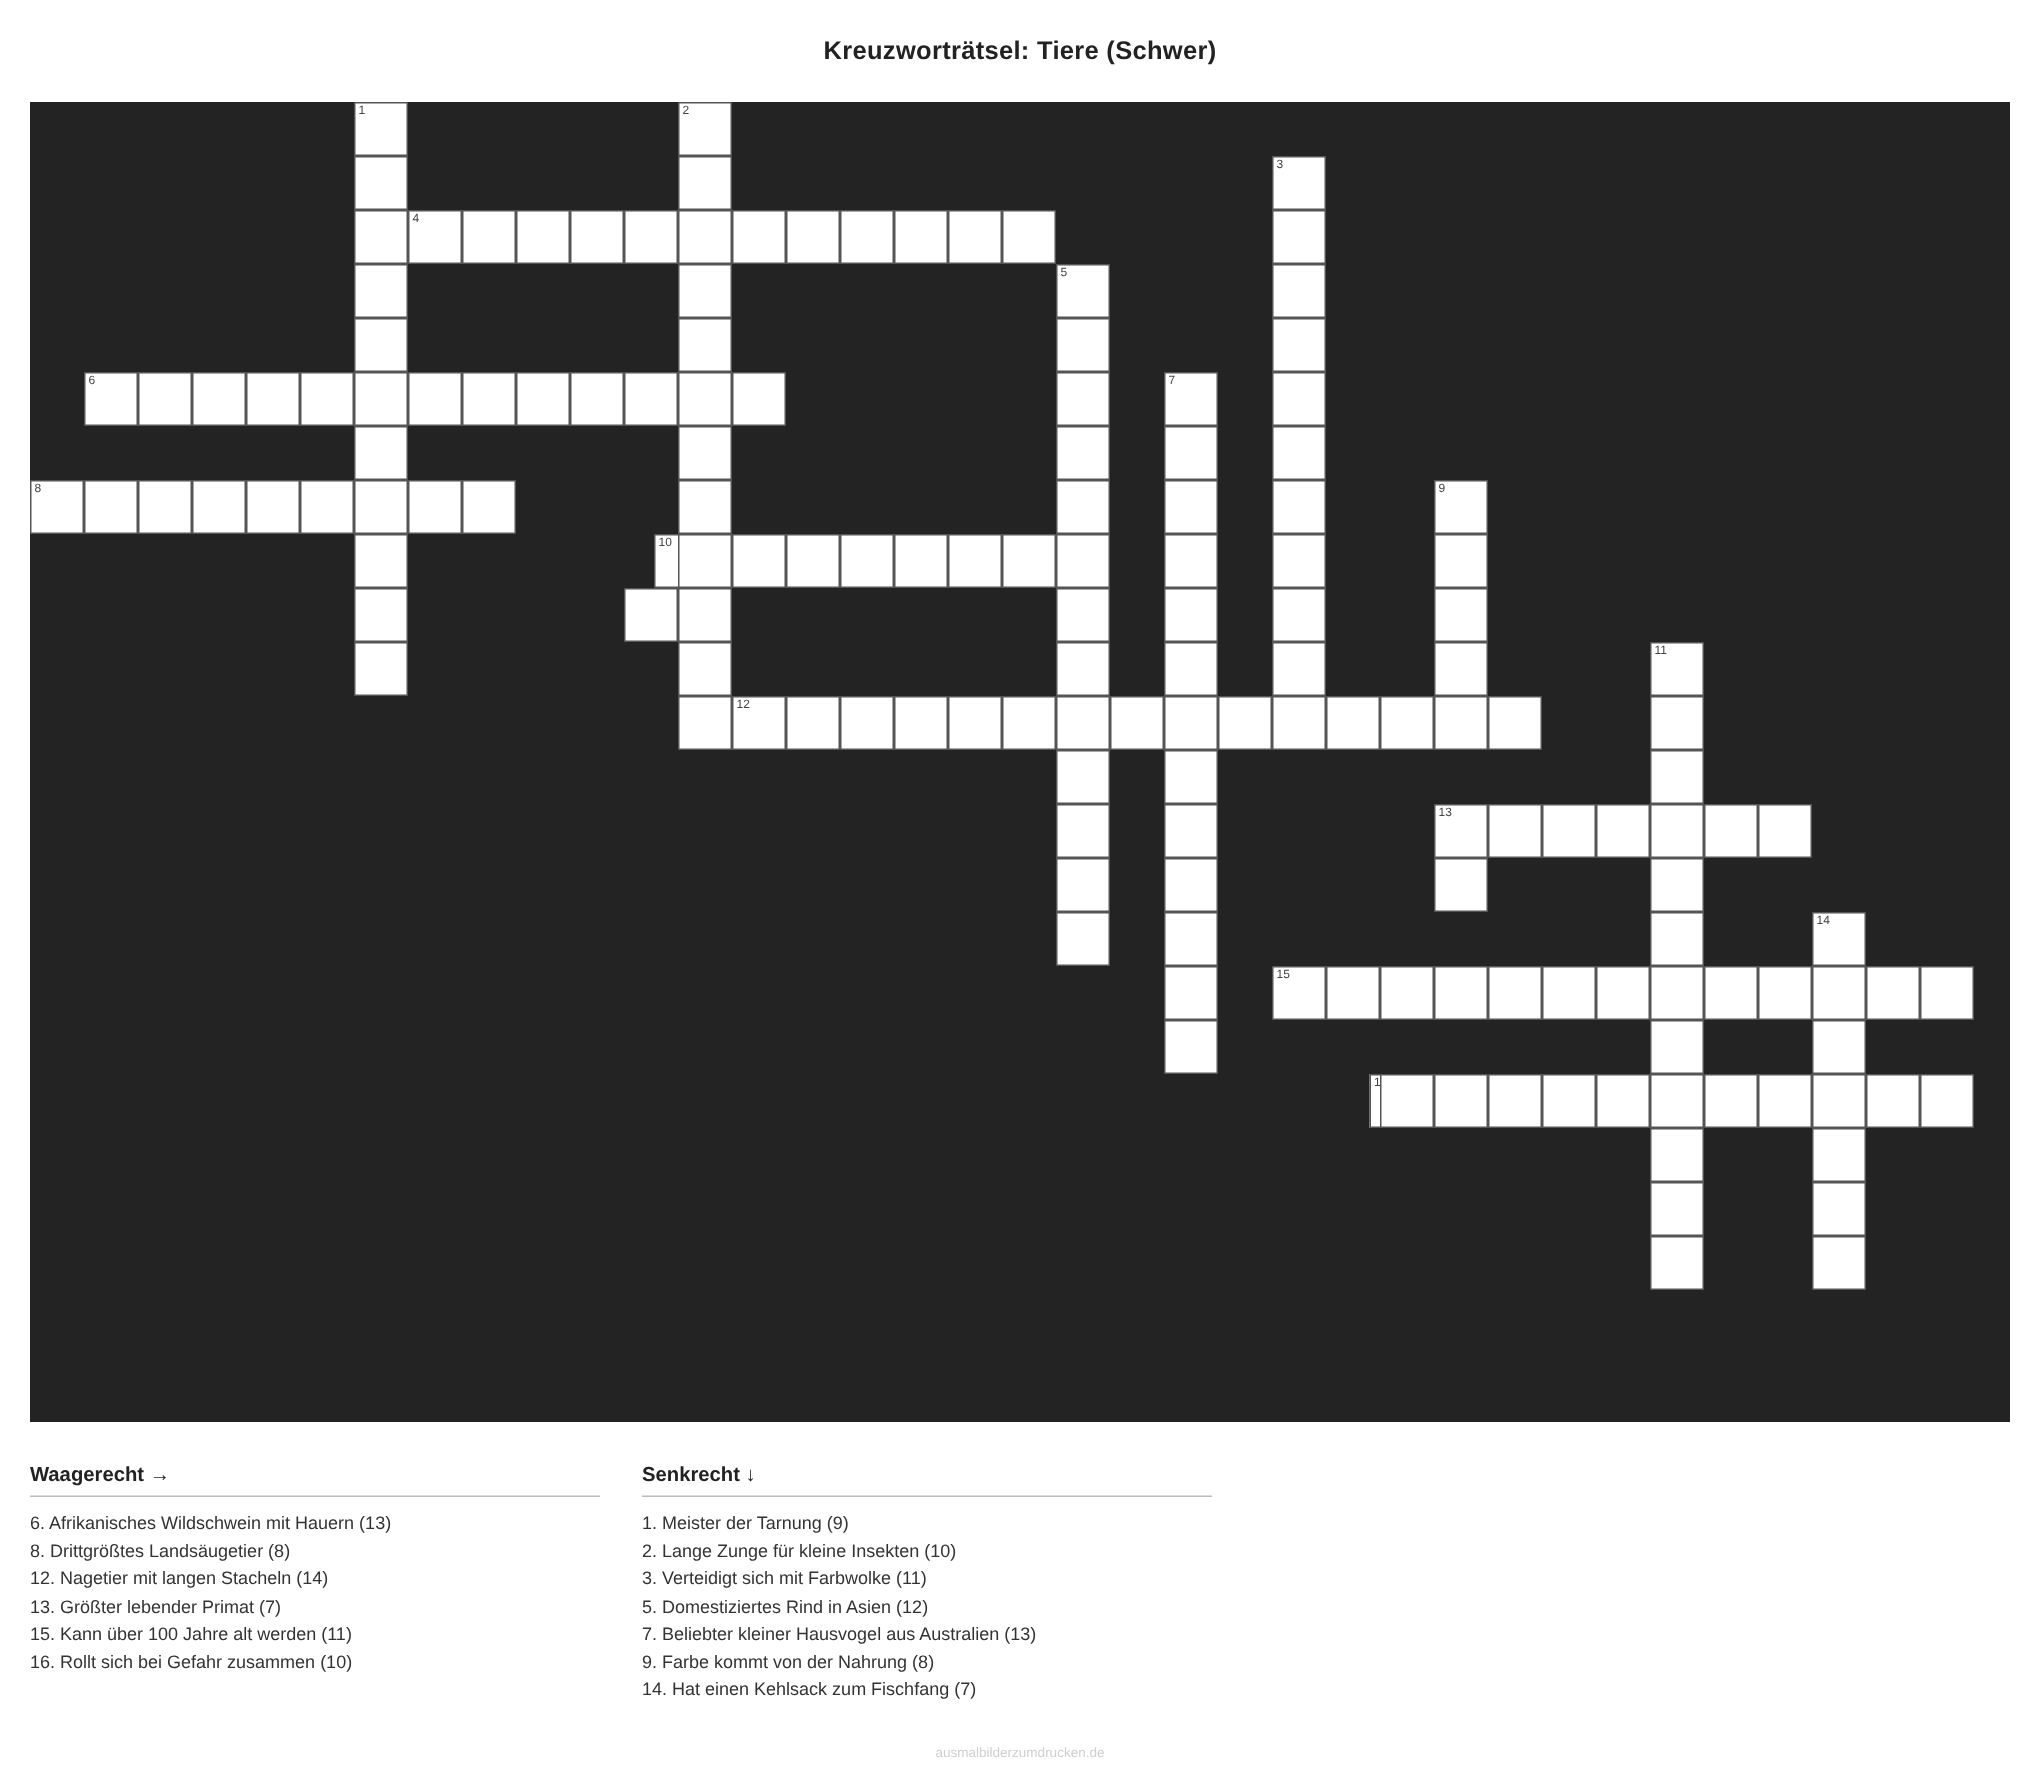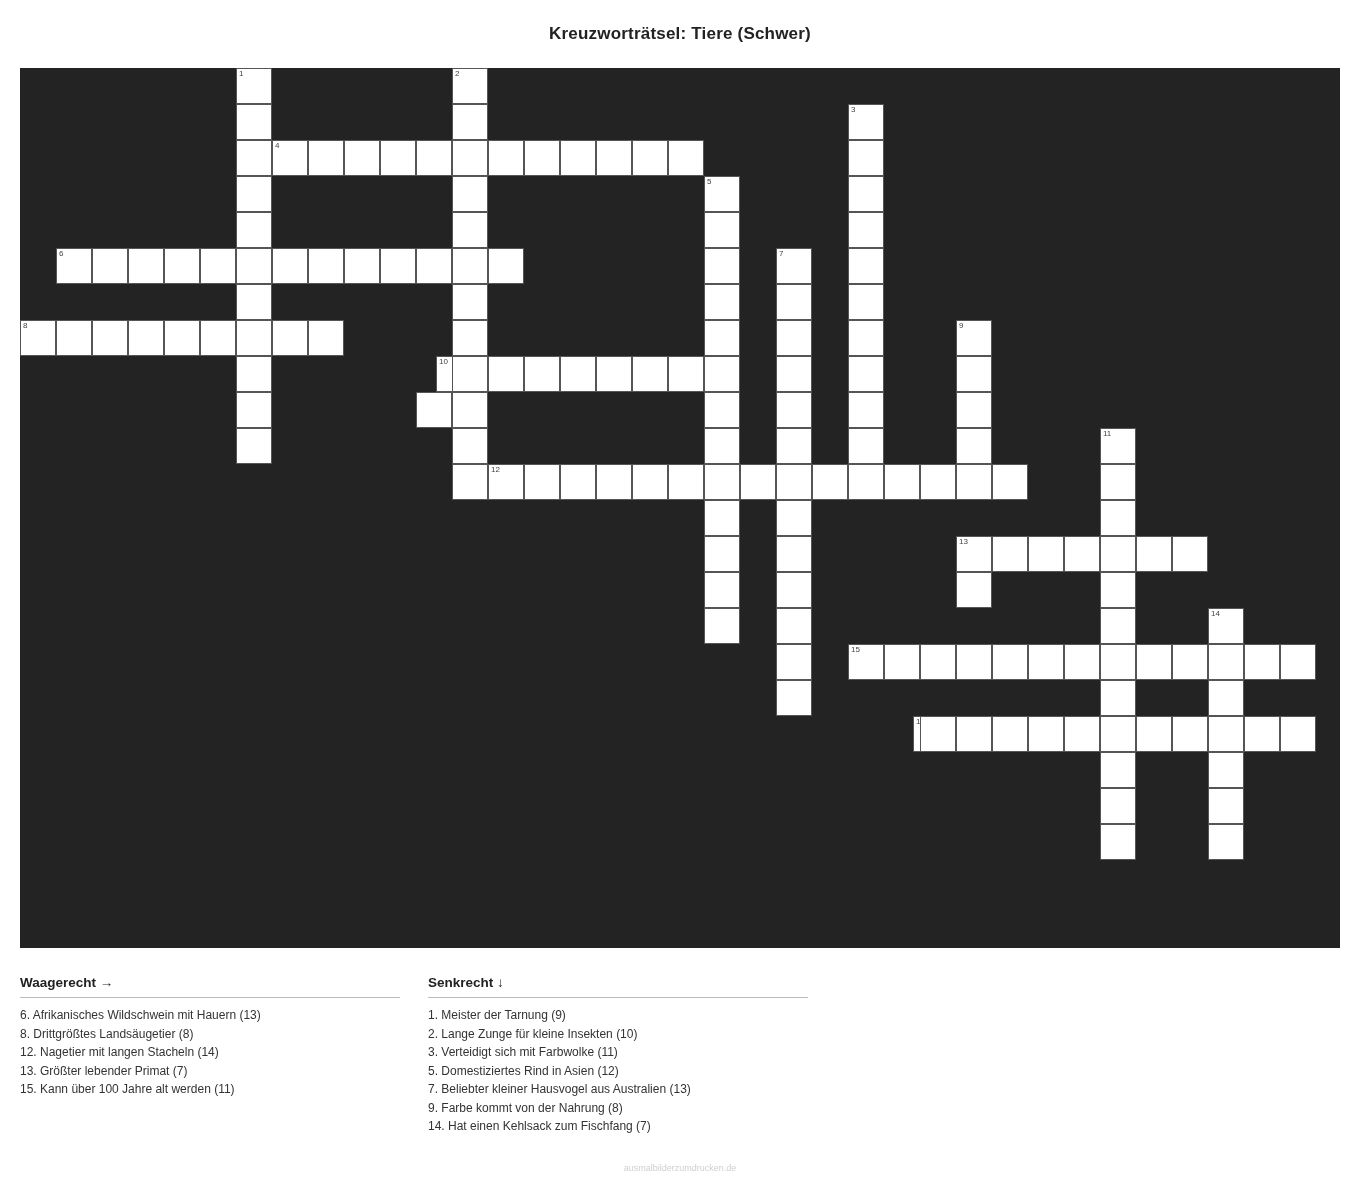--- a/index.html
+++ b/index.html
@@ -287,20 +287,21 @@
 
 <div class="clues">
   <div class="clue-col left">
     <div class="clue-head">Waagerecht →</div>
     <div id="across-list">
         <div class="clue-item">6. Afrikanisches Wildschwein mit Hauern (13)</div>
         <div class="clue-item">8. Drittgrößtes Landsäugetier (8)</div>
         <div class="clue-item">12. Nagetier mit langen Stacheln (14)</div>
         <div class="clue-item">13. Größter lebender Primat (7)</div>
         <div class="clue-item">15. Kann über 100 Jahre alt werden (11)</div>
+        <div class="clue-item">16. Rollt sich bei Gefahr zusammen (10)</div>
       </div>
   </div>
   <div class="clue-col right">
     <div class="clue-head">Senkrecht ↓</div>
     <div id="down-list">
         <div class="clue-item">1. Meister der Tarnung (9)</div>
         <div class="clue-item">2. Lange Zunge für kleine Insekten (10)</div>
         <div class="clue-item">3. Verteidigt sich mit Farbwolke (11)</div>
         <div class="clue-item">5. Domestiziertes Rind in Asien (12)</div>
         <div class="clue-item">7. Beliebter kleiner Hausvogel aus Australien (13)</div>

